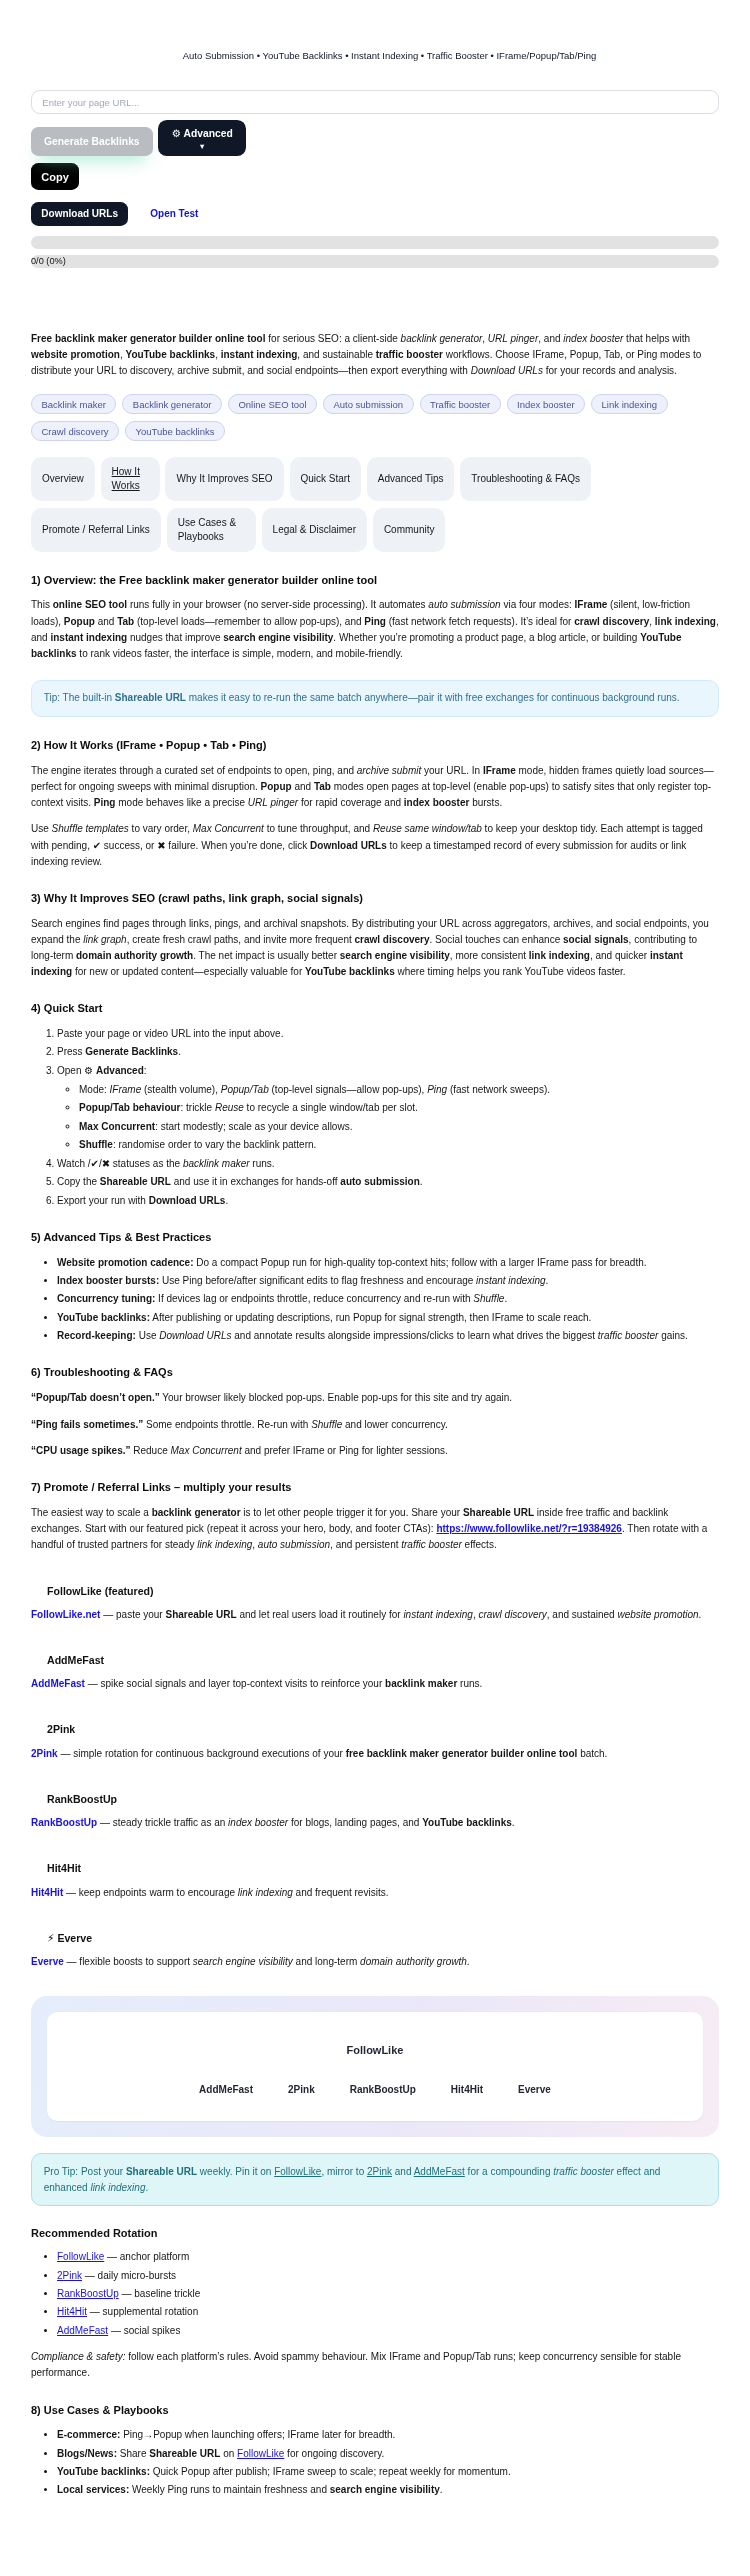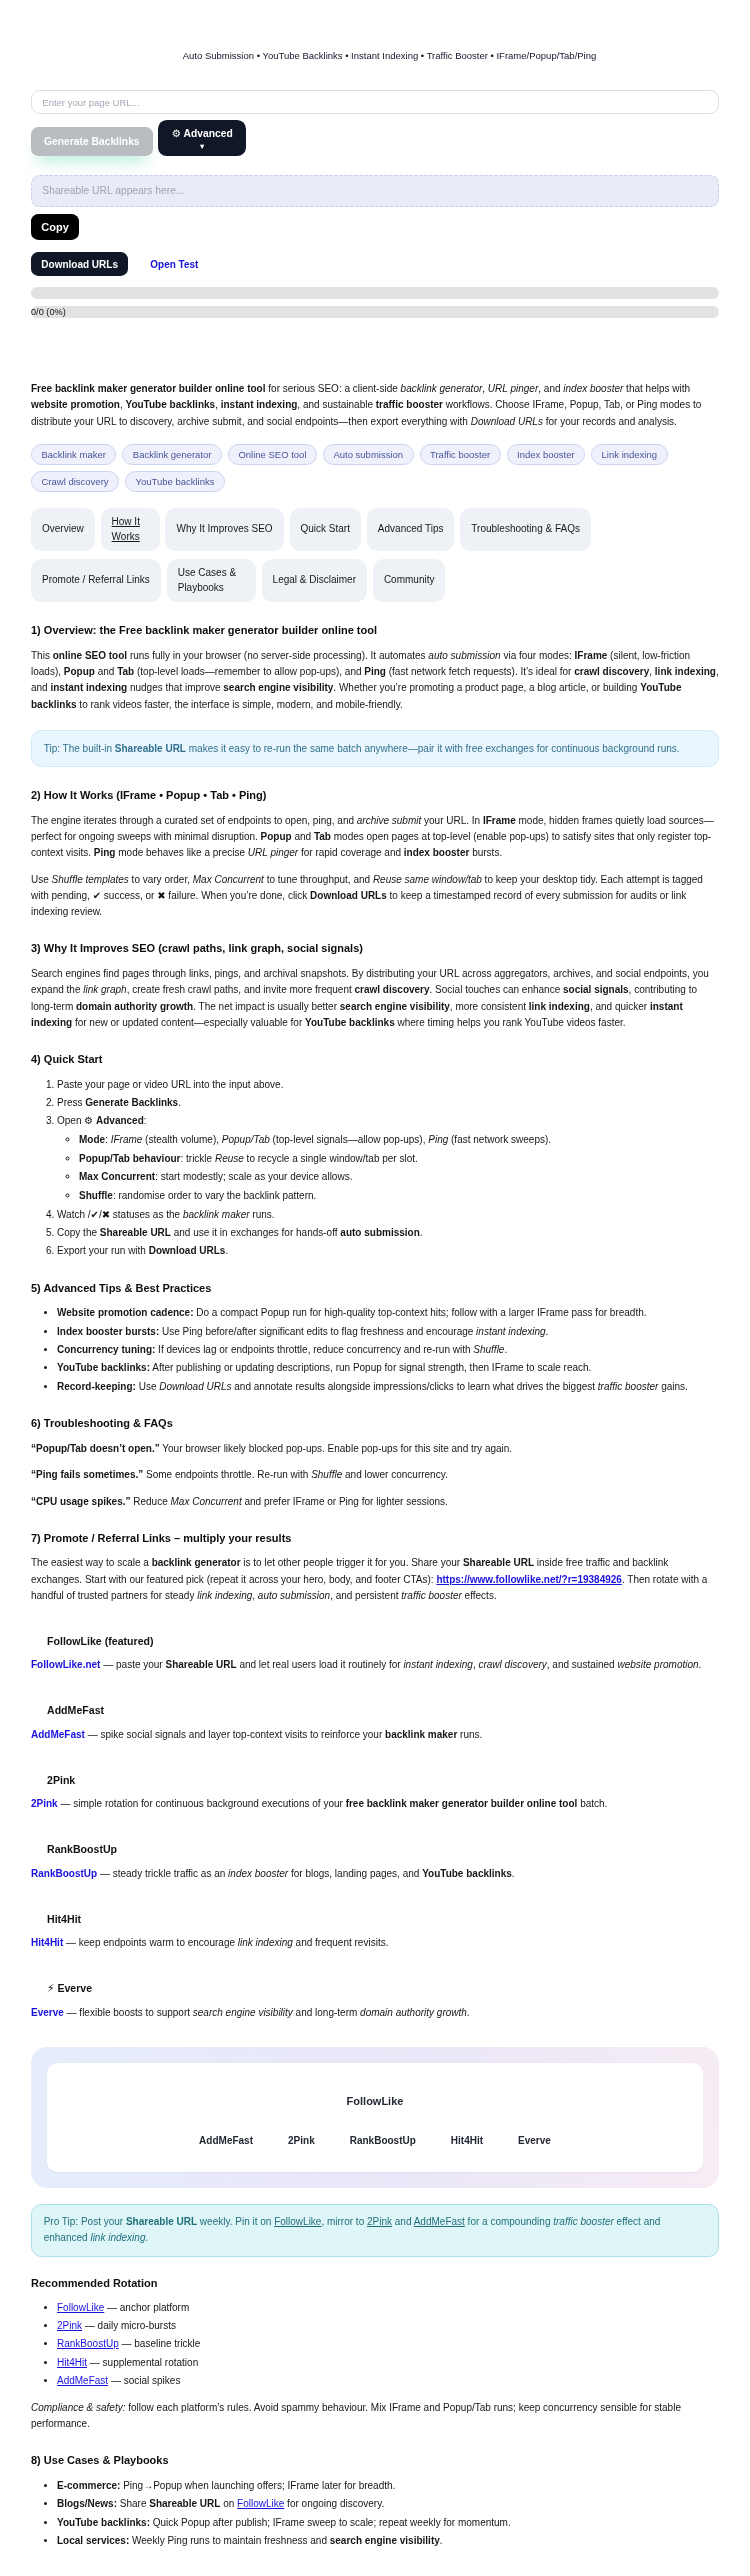--- a/index.html
+++ b/index.html
@@ -67,21 +67,20 @@
   <input class="url-input" type="text" placeholder="Enter your page URL..." style="">
 
   <div class="btn-row">
     <button class="btn-generate">Generate Backlinks</button>
     <button class="btn-advanced">
       <span class="adv-line1"><span>⚙</span>&nbsp;<span>Advanced</span></span>
       <span class="adv-caret">▼</span>
     </button>
   </div>
 
-  <input class="share-input" type="text" readonly="" placeholder="Shareable URL appears here..." style="">
 
   <button class="btn-copy">Copy</button>
 
   <div class="dl-row">
     <button class="btn-download">Download URLs</button>
     <a class="open-test">Open Test</a>
   </div>
 
   <div class="pbar"></div>
   <div class="pbar second">
@@ -123,21 +122,21 @@
       <h2 class="sec">2) How It Works (IFrame • Popup • Tab • Ping)</h2>
       <p class="para"><span>The engine iterates through a curated set of endpoints to open, ping, and </span><span style="font-style: italic;">archive submit</span><span> your URL. In </span><span style="font-weight: 700;">IFrame</span><span> mode, hidden frames quietly load sources—perfect for ongoing sweeps with minimal disruption. </span><span style="font-weight: 700;">Popup</span><span> and </span><span style="font-weight: 700;">Tab</span><span> modes open pages at top-level (enable pop-ups) to satisfy sites that only register top-context visits. </span><span style="font-weight: 700;">Ping</span><span> mode behaves like a precise </span><span style="font-style: italic;">URL pinger</span><span> for rapid coverage and </span><span style="font-weight: 700;">index booster</span><span> bursts.</span></p>
       <p class="para"><span>Use </span><span style="font-style: italic;">Shuffle templates</span><span> to vary order, </span><span style="font-style: italic;">Max Concurrent</span><span> to tune throughput, and </span><span style="font-style: italic;">Reuse same window/tab</span><span> to keep your desktop tidy. Each attempt is tagged with  pending, ✔ success, or ✖ failure. When you’re done, click </span><span style="font-weight: 700;">Download URLs</span><span> to keep a timestamped record of every submission for audits or link indexing review.</span></p>
       <h2 class="sec">3) Why It Improves SEO (crawl paths, link graph, social signals)</h2>
       <p class="para"><span>Search engines find pages through links, pings, and archival snapshots. By distributing your URL across aggregators, archives, and social endpoints, you expand the </span><span style="font-style: italic;">link graph</span><span>, create fresh crawl paths, and invite more frequent </span><span style="font-weight: 700;">crawl discovery</span><span>. Social touches can enhance </span><span style="font-weight: 700;">social signals</span><span>, contributing to long-term </span><span style="font-weight: 700;">domain authority growth</span><span>. The net impact is usually better </span><span style="font-weight: 700;">search engine visibility</span><span>, more consistent </span><span style="font-weight: 700;">link indexing</span><span>, and quicker </span><span style="font-weight: 700;">instant indexing</span><span> for new or updated content—especially valuable for </span><span style="font-weight: 700;">YouTube backlinks</span><span> where timing helps you rank YouTube videos faster.</span></p>
       <h2 class="sec">4) Quick Start</h2>
       <ol class="list">
         <li><span>Paste your page or video URL into the input above.</span></li>
         <li><span>Press </span><span style="font-weight: 700;">Generate Backlinks</span><span>.</span></li>
         <li><span>Open ⚙ </span><span style="font-weight: 700;">Advanced</span><span>:</span><ul class="subl">
-            <li><span style="font-weight: 700;">Mode</span><span>: </span><span style="font-style: italic;">IFrame</span><span> (stealth volume), </span><span style="font-style: italic;">Popup/Tab</span><span> (top-level signals—allow pop-ups), </span><span style="font-style: italic;">Ping</span><span> (fast network sweeps).</span></li>
+            <li><span style="font-weight: 400;">Mode</span><span>: </span><span style="font-style: italic;">IFrame</span><span> (stealth volume), </span><span style="font-style: italic;">Popup/Tab</span><span> (top-level signals—allow pop-ups), </span><span style="font-style: italic;">Ping</span><span> (fast network sweeps).</span></li>
             <li><span style="font-weight: 700;">Popup/Tab behaviour</span><span>: trickle </span><span style="font-style: italic;">Reuse</span><span> to recycle a single window/tab per slot.</span></li>
             <li><span style="font-weight: 700;">Max Concurrent</span><span>: start modestly; scale as your device allows.</span></li>
             <li><span style="font-weight: 700;">Shuffle</span><span>: randomise order to vary the backlink pattern.</span></li>
           </ul></li>
         <li><span>Watch  /✔/✖ statuses as the </span><span style="font-style: italic;">backlink maker</span><span> runs.</span></li>
         <li><span>Copy the </span><span style="font-weight: 700;">Shareable URL</span><span> and use it in exchanges for hands-off </span><span style="font-weight: 700;">auto submission</span><span>.</span></li>
         <li><span>Export your run with </span><span style="font-weight: 700;">Download URLs</span><span>.</span></li>
       </ol>
       <h2 class="sec">5) Advanced Tips &amp; Best Practices</h2>
       <ul class="list">

